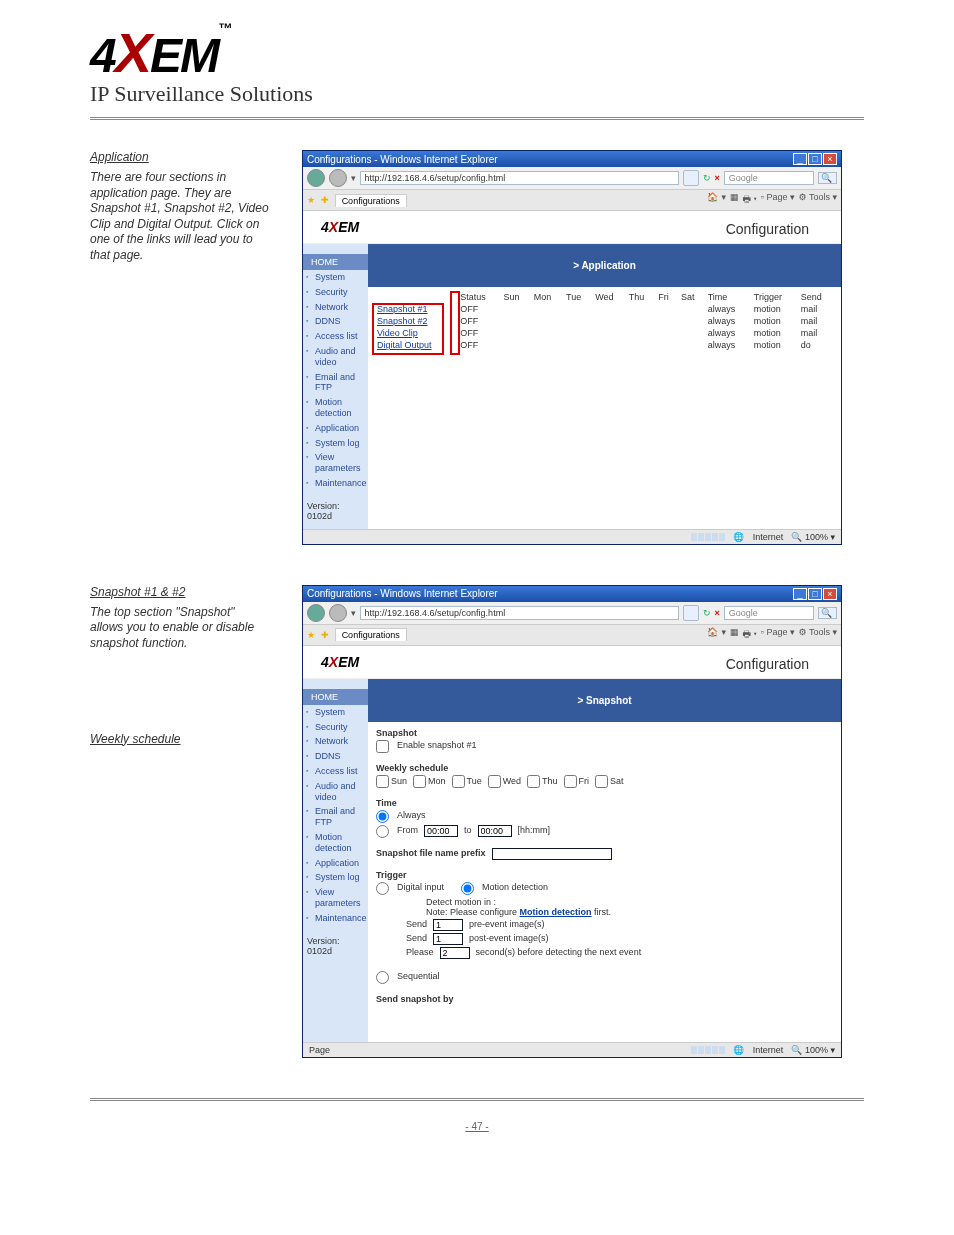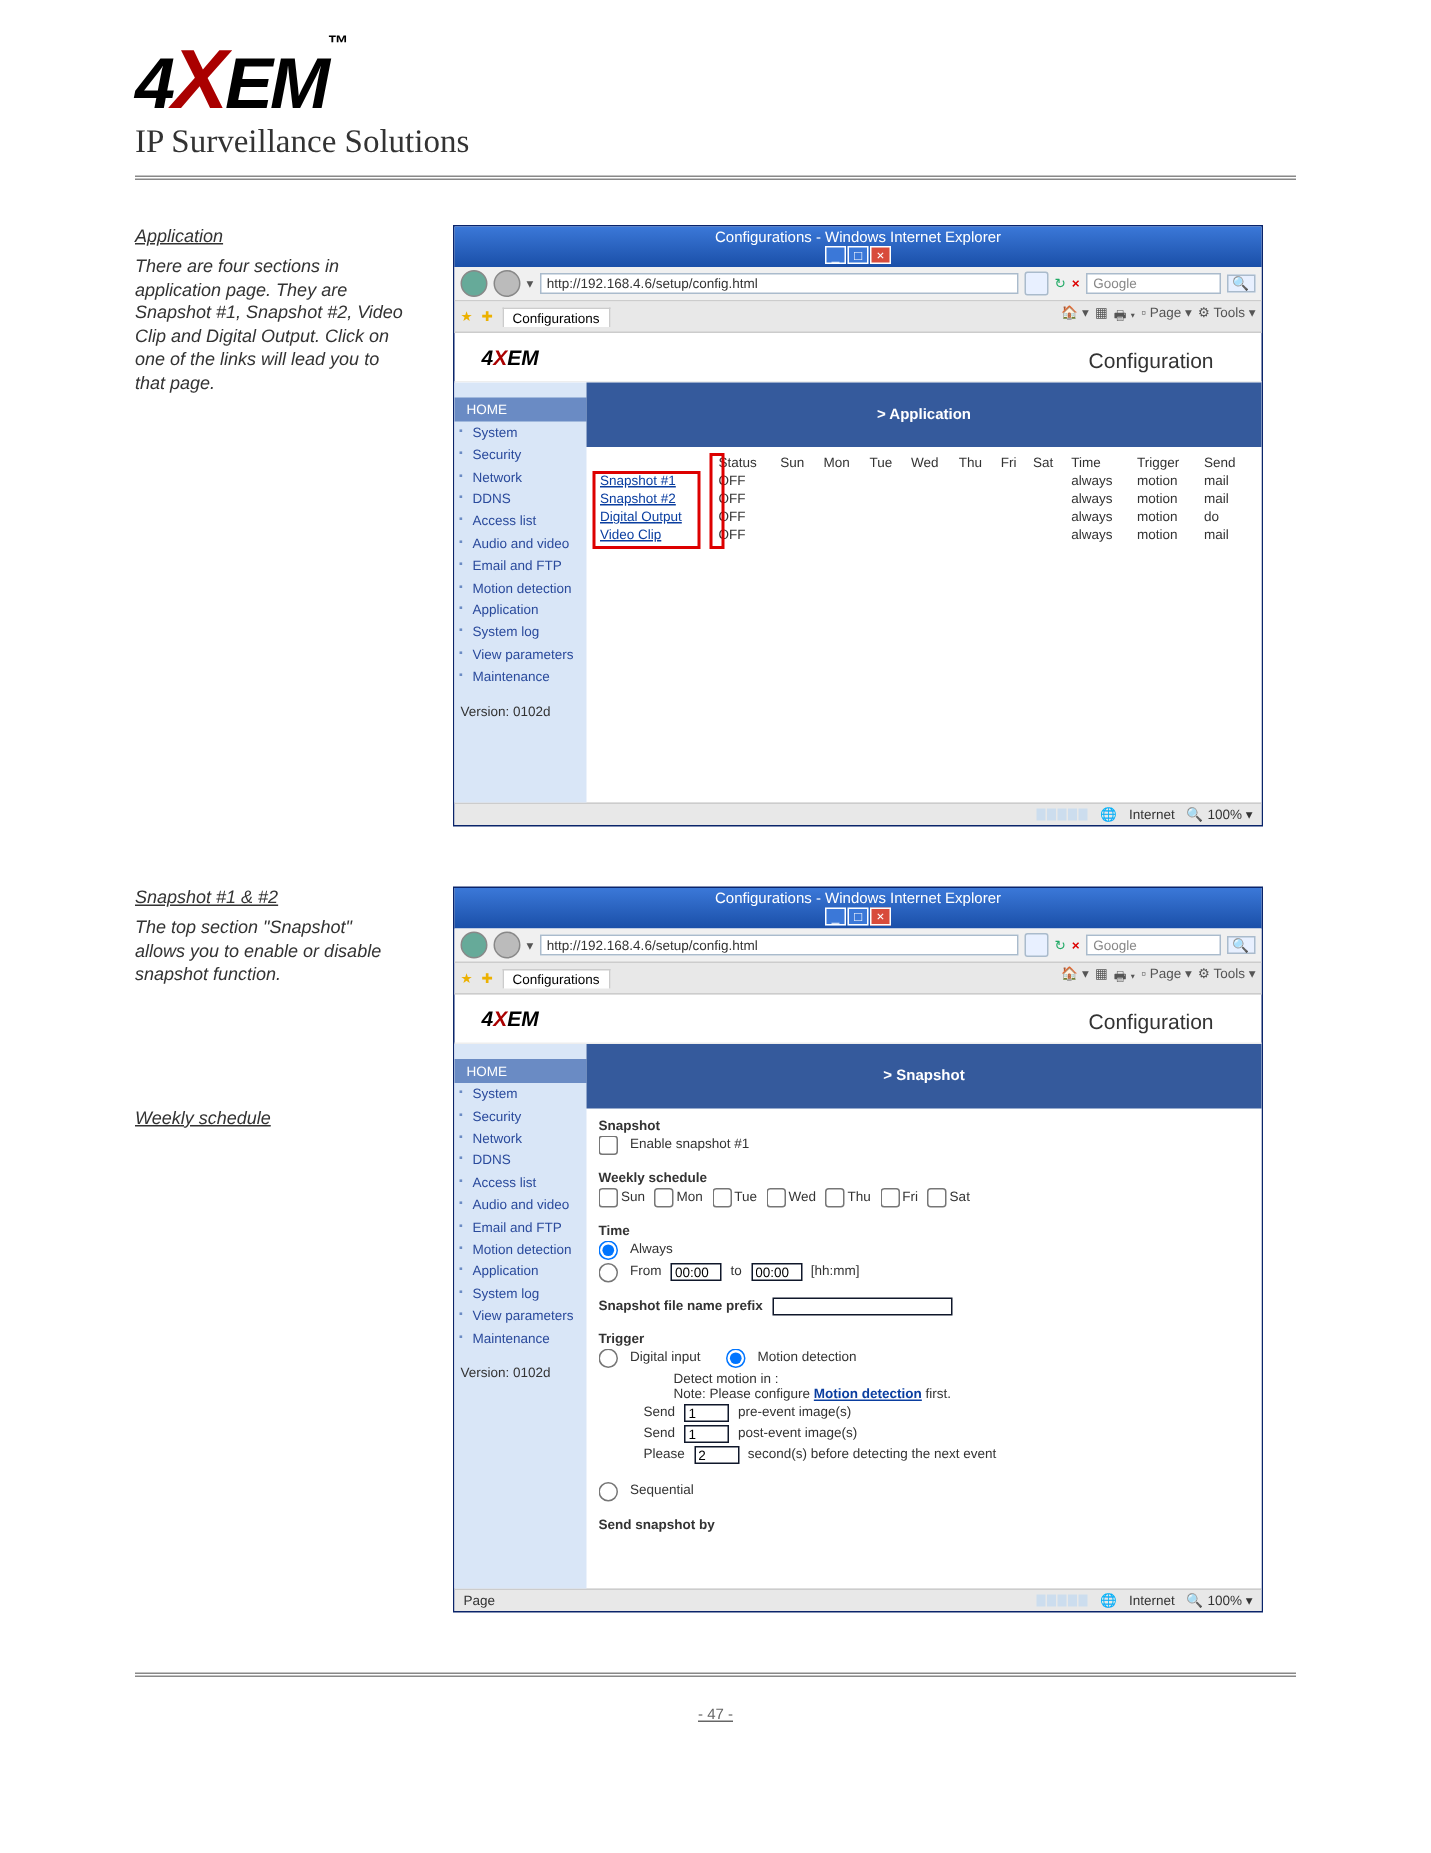--- a/index.html
+++ b/index.html
@@ -15,41 +15,41 @@
   
   .doc-body { padding: 30px 90px 0 90px; }
   .section { display: flex; gap: 32px; margin-bottom: 40px; }
   .left-col { width: 180px; font-size: 12px; font-style: italic; color: #333; }
   .left-col .heading { text-decoration: underline; font-weight: normal; margin-bottom: 6px; }
   .left-col p { margin-bottom: 10px; line-height: 1.3; }
   .right-col { flex: 1; }
   
   
   .ie-window { border: 1px solid #0a246a; width: 540px; font-size: 9px; background: #fff; }
-  .ie-titlebar { background: linear-gradient(#3b78d8, #1a4fa8); color: #fff; padding: 2px 4px; display: flex; justify-content: space-between; align-items: center; font-size: 10px; flex-direction: column; }
+  .ie-titlebar { background: linear-gradient(#3b78d8, #1a4fa8); color: #fff; padding: 2px 4px; display: flex; justify-content: space-between; align-items: center; font-size: 10px; }
   .ie-titlebar .wc { display: flex; gap: 1px; }
   .ie-titlebar .wc span { width: 14px; height: 12px; display: flex; align-items: center; justify-content: center; font-size: 9px; }
   .wc .min { background: #3b78d8; border: 1px solid #fff; }
   .wc .max { background: #3b78d8; border: 1px solid #fff; }
   .wc .close { background: #d84b3b; border: 1px solid #fff; }
   
   .ie-nav { background: #f0f0f0; padding: 2px 4px; display: flex; align-items: center; gap: 4px; border-bottom: 1px solid #ccc; }
   .ie-nav .navbtn { width: 18px; height: 18px; border-radius: 50%; background: #6a9; border: 1px solid #888; }
   .ie-nav .url { flex: 1; background: #fff; border: 1px solid #abc; padding: 1px 4px; font-size: 9px; color: #333; }
   .ie-nav .srch { width: 90px; background: #fff; border: 1px solid #abc; padding: 1px 4px; font-size: 9px; color: #888; }
   .ie-nav .xbtn { color: #d00; font-weight: bold; }
   .ie-nav .gobtn { width: 16px; height: 16px; background: #e8f0ff; border: 1px solid #abc; border-radius: 2px; }
   
   .ie-tabs { background: #e8e8e8; padding: 2px 4px; display: flex; align-items: center; gap: 6px; border-bottom: 1px solid #ccc; font-size: 9px; }
   .ie-tabs .star { color: #ecb100; }
   .ie-tabs .tab { padding: 1px 6px; background: #fff; border: 1px solid #ccc; border-bottom: none; }
   .ie-tabs .right { margin-left: auto; display: flex; gap: 4px; color: #555; }
   
   .ie-content { display: flex; background: #fff; min-height: 280px; }
-  .ie-sidebar { width: 88px; background: #d9e6f7; padding: 4px 0; }
+  .ie-sidebar { width: 65px; background: #d9e6f7; padding: 4px 0; }
   .ie-logo-small { font-size: 14px; font-weight: bold; font-style: italic; padding: 2px 6px; }
   .ie-logo-small .x { color: #a00; }
   .ie-sidebar .home { background: #6a8bc4; color: #fff; padding: 3px 8px; font-size: 9px; margin-top: 6px; }
   .ie-sidebar .navitem { padding: 2px 4px 2px 12px; font-size: 9px; color: #2a4a9c; position: relative; line-height: 1.2; }
   .ie-sidebar .navitem::before { content: "▪"; position: absolute; left: 3px; color: #6a8bc4; font-size: 7px; top: 3px; }
   .ie-sidebar .version { font-size: 9px; color: #333; padding: 10px 4px 4px 4px; }
   
   .ie-main { flex: 1; padding: 0; }
   .ie-main-header { background: #355a9c; color: #fff; padding: 16px 6px; font-size: 10px; font-weight: bold; text-align: center; }
   .ie-main-title { text-align: right; padding: 6px 20px 2px 0; font-size: 14px; color: #333; }
@@ -203,46 +203,46 @@
                       <td></td>
                       <td></td>
                       <td></td>
                       <td></td>
                       <td></td>
                       <td>always</td>
                       <td>motion</td>
                       <td>mail</td>
                     </tr>
                     <tr>
+                      <td><span class="link">Video Clip</span></td>
+                      <td>OFF</td>
+                      <td></td>
+                      <td></td>
+                      <td></td>
+                      <td></td>
+                      <td></td>
+                      <td></td>
+                      <td></td>
+                      <td>always</td>
+                      <td>motion</td>
+                      <td>mail</td>
+                    </tr>
+                    <tr>
                       <td><span class="link">Digital Output</span></td>
                       <td>OFF</td>
                       <td></td>
                       <td></td>
                       <td></td>
                       <td></td>
                       <td></td>
                       <td></td>
                       <td></td>
                       <td>always</td>
                       <td>motion</td>
                       <td>do</td>
-                    </tr>
-                    <tr>
-                      <td><span class="link">Video Clip</span></td>
-                      <td>OFF</td>
-                      <td></td>
-                      <td></td>
-                      <td></td>
-                      <td></td>
-                      <td></td>
-                      <td></td>
-                      <td></td>
-                      <td>always</td>
-                      <td>motion</td>
-                      <td>mail</td>
                     </tr>
                   </tbody>
               </table>
             </div>
           </div>
         </div>
         <div class="ie-status">
           <span></span>
           <div class="r">
             <div class="progress-blocks">

